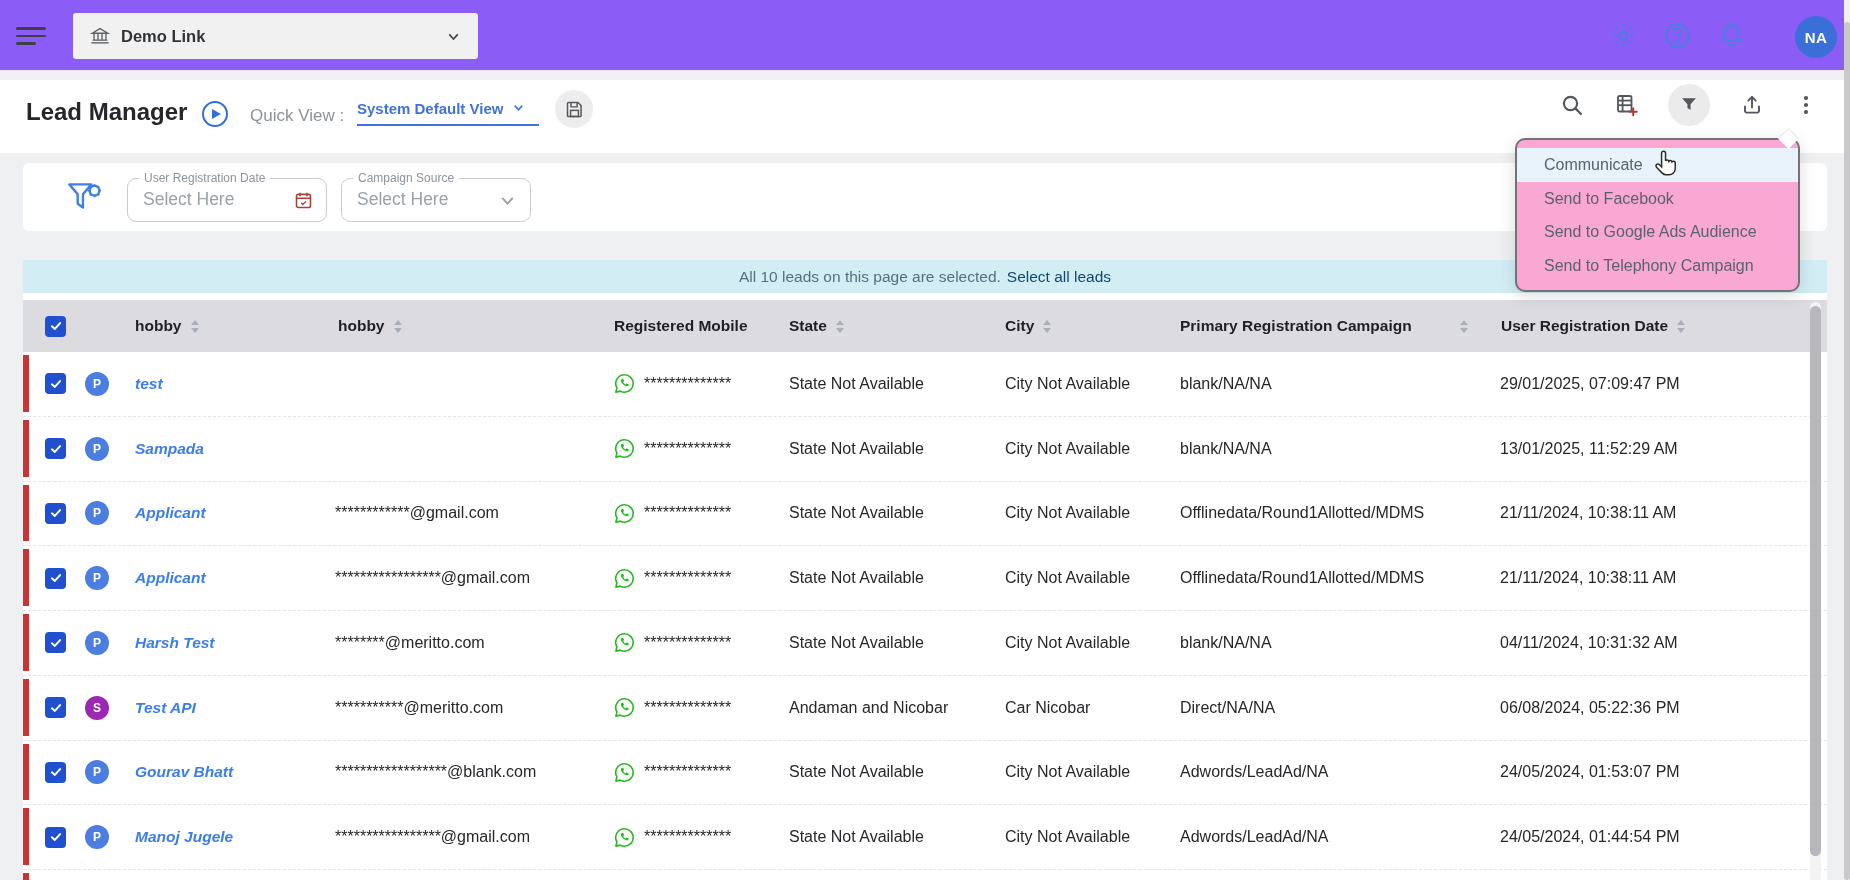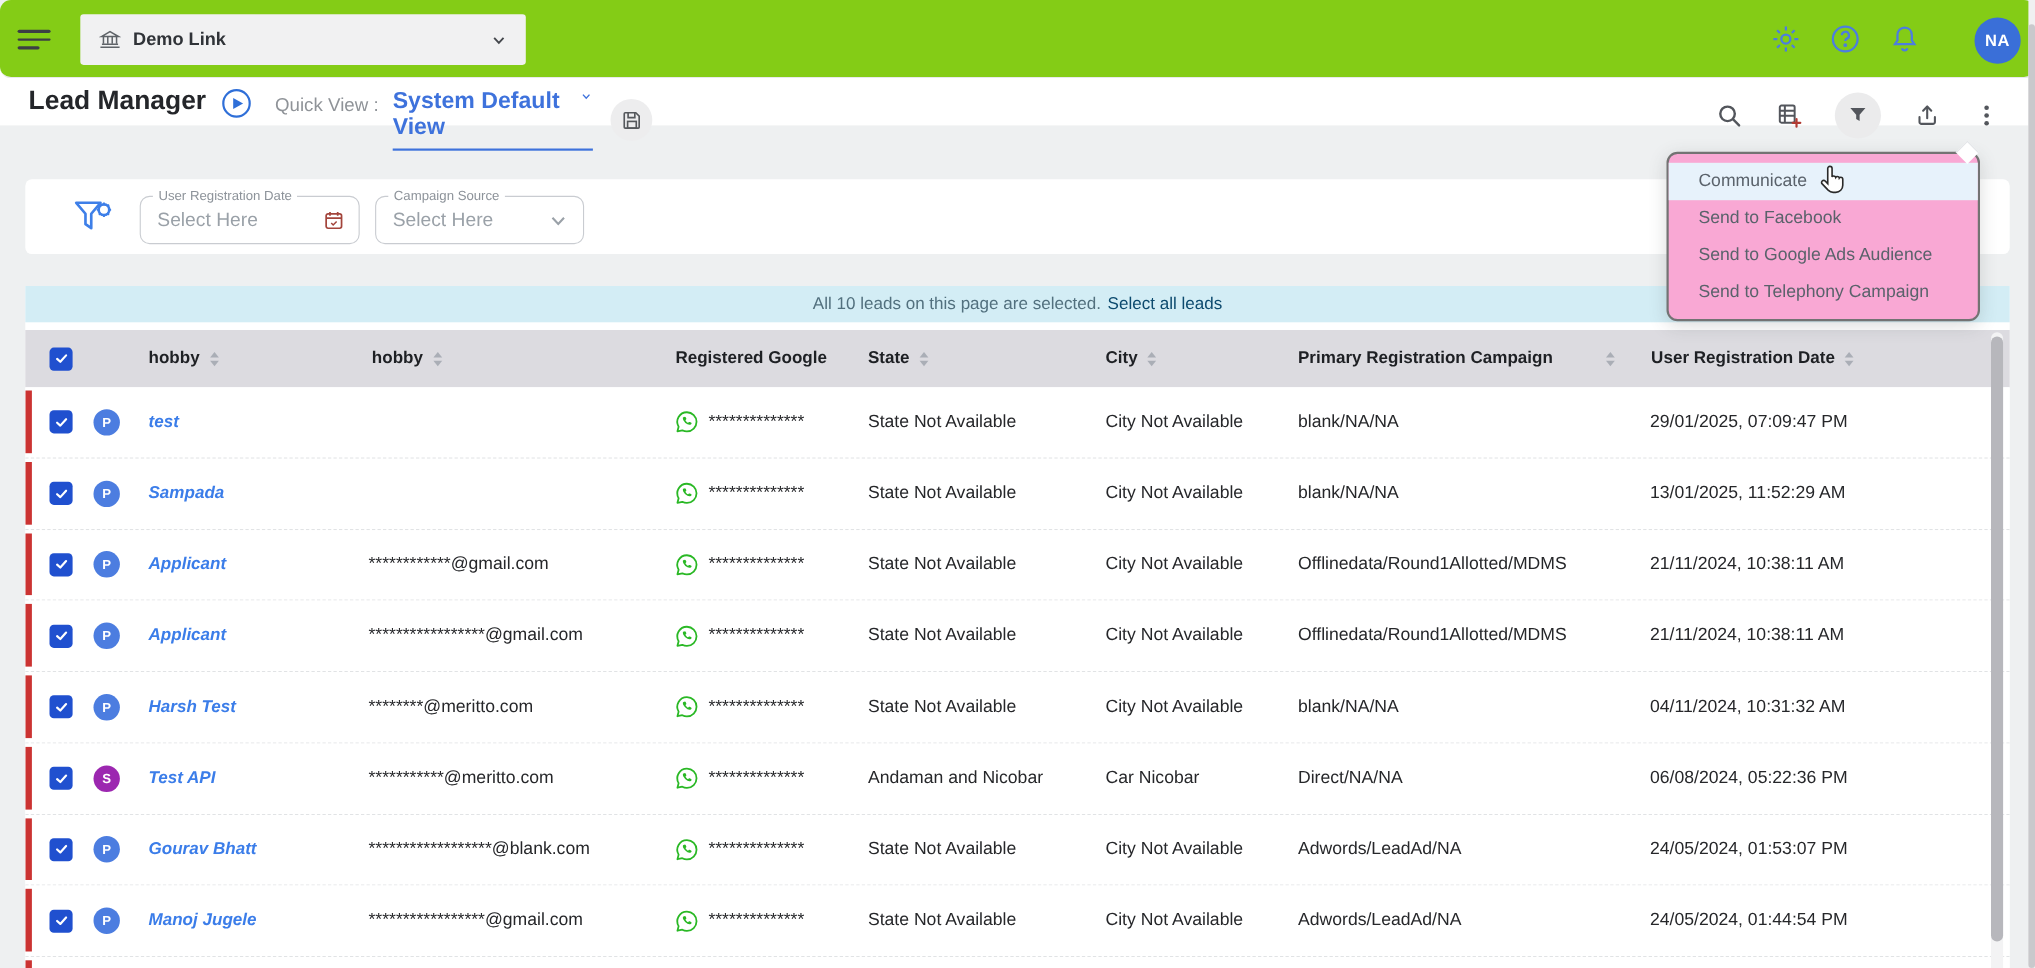--- a/index.html
+++ b/index.html
@@ -1,45 +1,45 @@
 <!DOCTYPE html>
 <html><head>
 <meta charset="utf-8">
 <style>
   * { margin:0; padding:0; box-sizing:border-box; }
   body { background:#ddd; }
   .screen{ position:relative; width:1850px; height:880px; background:#eef0f1;
            font-family:"Liberation Sans", sans-serif; overflow:hidden; }
 
   
-  .topbar{ position:absolute; left:0; top:0; width:100%; height:71px; background:#84cc16;
-           border-bottom:1px solid #e8e9eb; z-index:5;border-radius:10px;}
+  .topbar{ position:absolute; left:0; top:0; width:100%; height:71px; background:#8b5cf6;
+           border-bottom:1px solid #e8e9eb; z-index:5;}
   .hamburger{ position:absolute; left:16px; top:27px; width:30px; height:18px; cursor:pointer;}
   .hamburger i{ display:block; height:2.6px; background:#3c3f44; border-radius:2px; margin-bottom:5px;}
   .hamburger i:nth-child(3){ width:66%; margin-bottom:0;}
   .org-select{ position:absolute; left:73px; top:13px; width:405px; height:46px; background:#f1f1f2;
                border-radius:3px; display:flex; align-items:center; padding:0 16px; }
   .org-select .bank{ width:22px; height:22px; margin-right:10px; }
   .org-label{ font-size:16.5px; font-weight:700; color:#303338; flex:1; }
   .tb-icons{ position:absolute; right:104px; top:0; height:71px; display:flex; align-items:center; gap:25px;}
   .tb-icon{ width:29px; height:29px; color:#4c7de0; cursor:pointer;}
   .avatar-top{ position:absolute; left:1795px; top:16px; width:42px; height:42px; border-radius:50%;
                background:#3a6fd8; color:#fff; font-size:15px; font-weight:700; display:flex;
                align-items:center; justify-content:center; cursor:pointer; letter-spacing:.5px;}
 
   
-  .page-header{ position:absolute; left:0; top:60px; width:100%; height:54px; background:#fff; z-index:4;}
+  .page-header{ position:absolute; left:0; top:80px; width:100%; height:73px; background:#fff; z-index:4;}
   .page-title{ position:absolute; left:26px; top:18px; font-size:24px; font-weight:700; color:#24262a;}
   .play-btn{ position:absolute; left:202px; top:21px; width:26px; height:26px; border-radius:50%;
              border:2.5px solid #2f6fd8; display:flex; align-items:center; justify-content:center; cursor:pointer;}
   .play-btn i{ width:0; height:0; border-left:9px solid #2f6fd8; border-top:5.5px solid transparent;
                border-bottom:5.5px solid transparent; margin-left:2px;}
   .qv-label{ position:absolute; left:250px; top:26px; font-size:17px; color:#8f9398;}
   .qv-value{ position:absolute; left:357px; top:20px; width:182px; padding-bottom:7px;
-             border-bottom:2px solid #3e72dc; color:#3e72dc; font-size:21px; font-weight:700;
+             border-bottom:2px solid #3e72dc; color:#3e72dc; font-size:15px; font-weight:700;
              display:flex; align-items:flex-start; gap:8px; cursor:pointer;}
   .qv-value svg{ width:15px; height:15px; }
   .save-btn{ position:absolute; left:555px; top:90px; width:38px; height:38px; border-radius:50%;
              background:#ededee; display:flex; align-items:center; justify-content:center; cursor:pointer; z-index:4;}
   .save-btn svg{ width:21px; height:21px; color:#55585c;}
   .hd-icons{ position:absolute; top:72px; right:32px; height:65px; display:flex; align-items:center; gap:30px; z-index:4;}
   .hd-icon{ width:24px; height:24px; color:#53565c; cursor:pointer; position:relative;}
   .hd-icon.circled{ width:42px; height:42px; background:#ebebec; border-radius:50%;
                     display:flex; align-items:center; justify-content:center;}
   .hd-icon.circled svg{ width:22px; height:22px;}
@@ -256,21 +256,21 @@
           </span>
         </div>
         <div class="th h-email">
           <span>hobby</span>
           <span class="sort">
             <i class="up"></i>
             <i class="dn"></i>
           </span>
         </div>
         <div class="th h-phone">
-          <span>Registered Google</span>
+          <span>Registered Mobile</span>
         </div>
         <div class="th h-state">
           <span>State</span>
           <span class="sort">
             <i class="up"></i>
             <i class="dn"></i>
           </span>
         </div>
         <div class="th h-city">
           <span>City</span>

